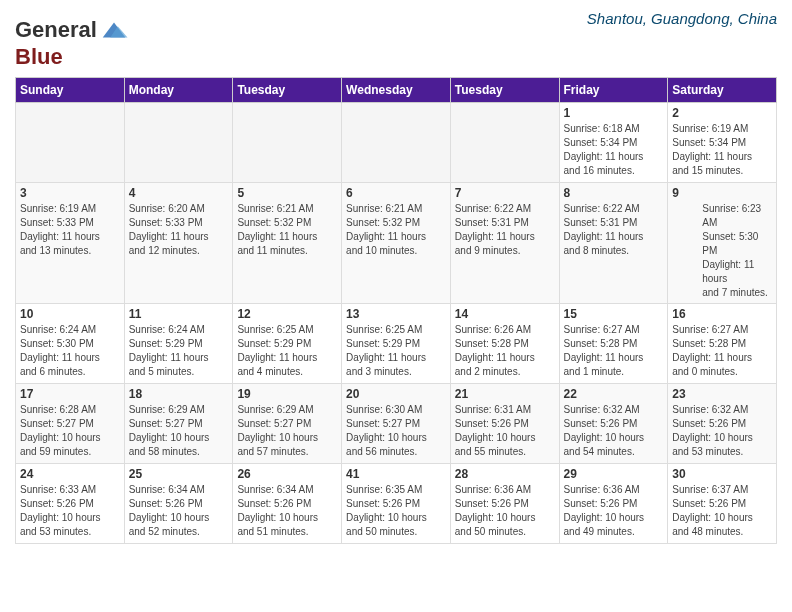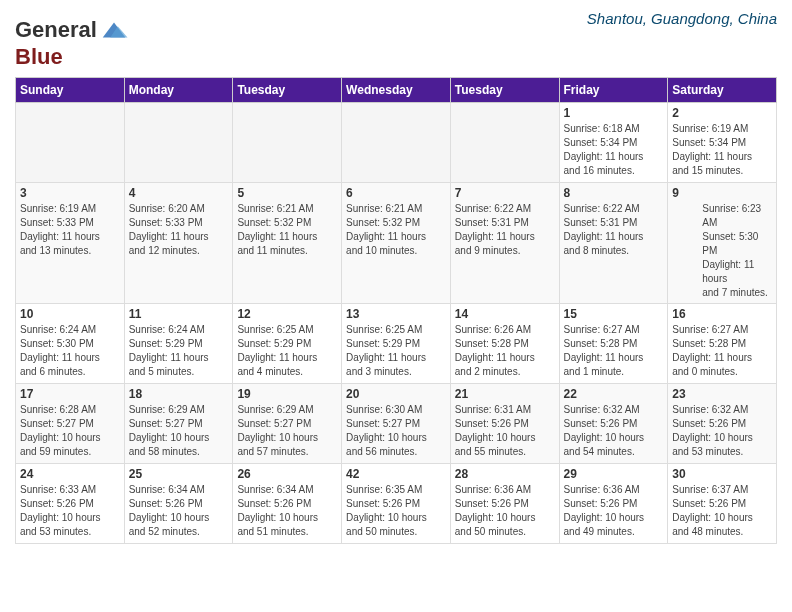--- a/index.html
+++ b/index.html
@@ -318,21 +318,21 @@
 and 52 minutes.</div>
           </td>
           <td>
             <span class="day-number">26</span>
             <div class="day-info" style="white-space: pre-line;">Sunrise: 6:34 AM
 Sunset: 5:26 PM
 Daylight: 10 hours
 and 51 minutes.</div>
           </td>
           <td>
-            <span class="day-number">42</span>
+            <span class="day-number">41</span>
             <div class="day-info" style="white-space: pre-line;">Sunrise: 6:35 AM
 Sunset: 5:26 PM
 Daylight: 10 hours
 and 50 minutes.</div>
           </td>
           <td>
             <span class="day-number">28</span>
             <div class="day-info" style="white-space: pre-line;">Sunrise: 6:36 AM
 Sunset: 5:26 PM
 Daylight: 10 hours

